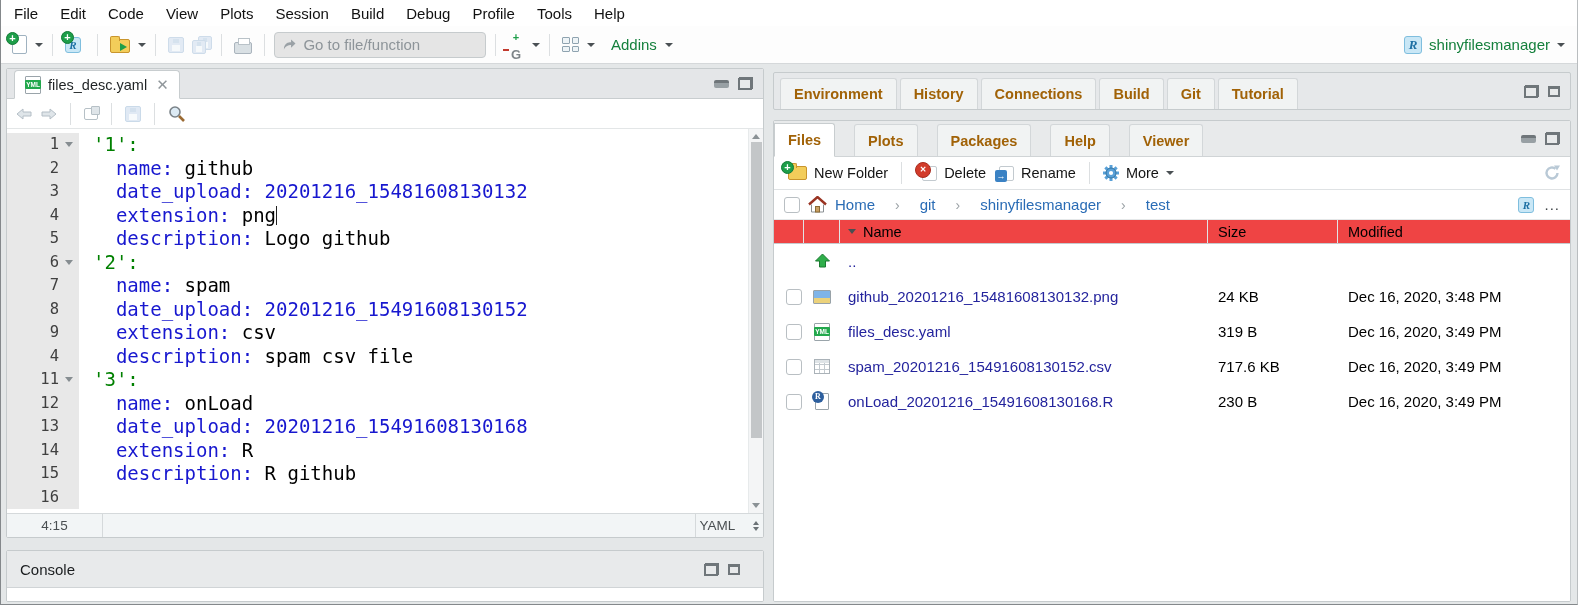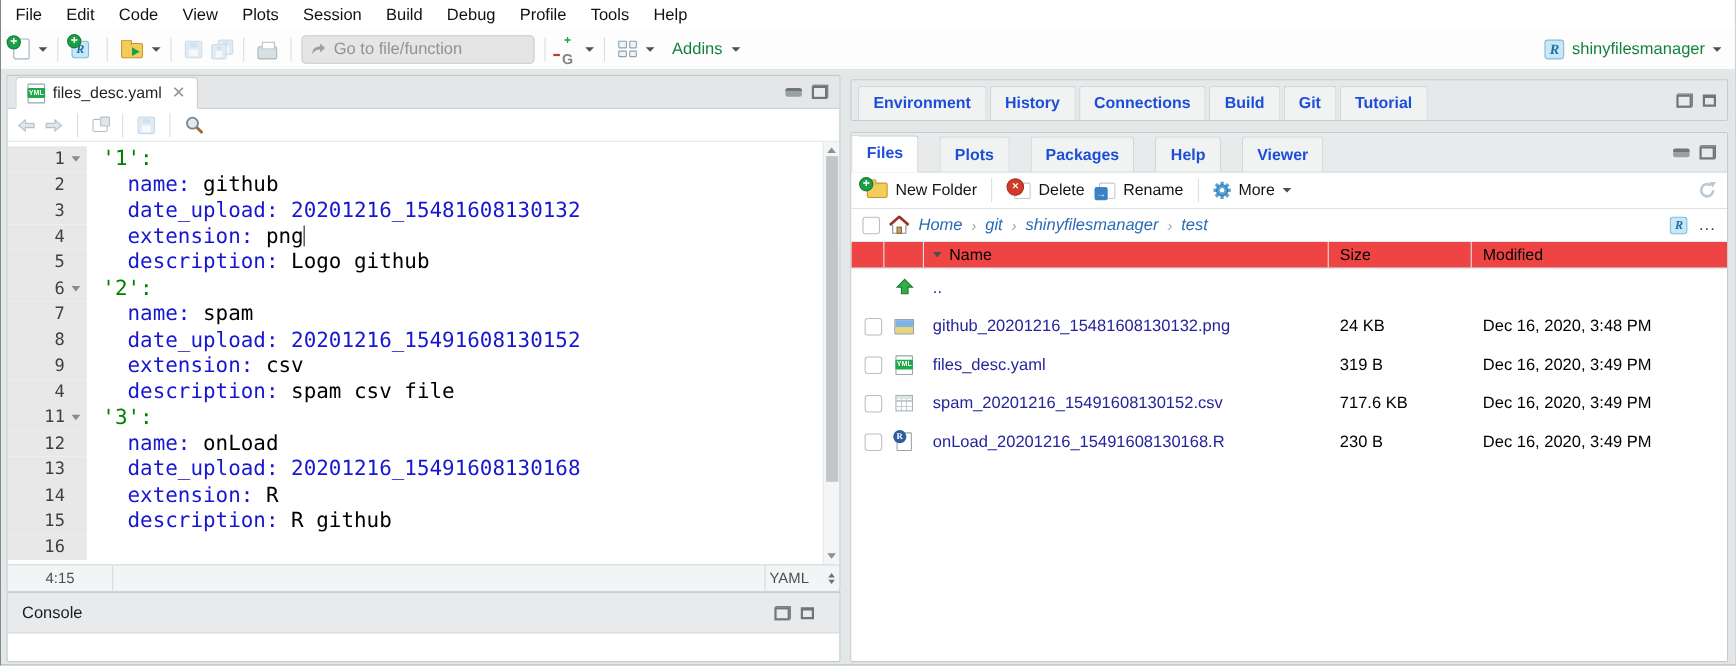--- a/index.html
+++ b/index.html
@@ -96,27 +96,27 @@
   .status-bar { height:24px; border-top:1px solid #d5d9db; background:#f2f5f6; display:flex; font-size:13.5px; color:#4a4f52; flex:none; }
   .status-pos { width:96px; border-right:1px solid #d5d9db; display:flex; align-items:center; justify-content:center; }
   .status-mid { flex:1; }
   .status-lang { width:68px; border-left:1px solid #d5d9db; display:flex; align-items:center; justify-content:center; gap:18px; }
   .spin { display:flex; flex-direction:column; gap:2px; }
   .spin i { width:0; height:0; border-left:3.5px solid transparent; border-right:3.5px solid transparent; display:block; }
   .spin i.u { border-bottom:4px solid #6b7276; }
   .spin i.d { border-top:4px solid #6b7276; }
 
   
-  .console-pane { flex:1; display:flex; flex-direction:column;justify-content:space-between; }
+  .console-pane { flex:1; margin-top:12px; display:flex; flex-direction:column;justify-content:space-between; }
   .console-header { height:37px; background:#e8eaeb; border-bottom:1px solid #d0d4d6; display:flex; align-items:center; padding:0 13px; font-size:15px; color:#1a1d1f; flex:none; }
   .console-body { flex:1; background:#fff; }
 
   
   .env-pane { height:38px; margin-top:4px; background:#e6e8ea; border:1px solid #c6cbcd; border-radius:2px; display:flex; align-items:flex-end; padding-left:6px; flex:none; }
-  .pane-tab { height:31px; background:#f1f3f3; border:1px solid #d3d7d9; border-bottom:none; border-radius:3px 3px 0 0; margin-right:3px; padding:0 13px; font-weight:700; font-size:14.5px; display:flex; align-items:center; color:#1d4ed8; }
+  .pane-tab { height:31px; background:#f1f3f3; border:1px solid #d3d7d9; border-bottom:none; border-radius:3px 3px 0 0; margin-right:3px; padding:0 13px; font-weight:700; font-size:14.5px; display:flex; align-items:center; color:#a16207; }
 
   .files-pane { flex:1; margin-top:10px; display:flex; flex-direction:column; }
   .files-tabbar { height:36px; background:#e8eaeb; border-bottom:1px solid #d0d4d6; display:flex; align-items:flex-end; flex:none; }
   .files-tabbar .pane-tab { height:32px; margin-right:19px; }
   .files-tabbar .pane-tab.active { background:#fff; border-color:#c8cdcf; border-bottom:1px solid #fff; margin-bottom:-1px; height:34px; border-radius:0 3px 0 0; }
 
   .files-toolbar { height:33px; background:#fff; border-bottom:1px solid #dfe2e4; display:flex; align-items:center; padding:0 9px; gap:9px; font-size:14.5px; flex:none; }
   .fbtn { display:flex; align-items:center; gap:7px; color:#141414; }
   .icon-newfolder { position:relative; width:19px; height:14px; background:#f3cd5a; border:1px solid #c9952d; border-radius:2px; margin-left:5px; }
   .icon-newfolder::before { content:""; position:absolute; top:-4px; left:-1px; width:7px; height:4px; background:#f3cd5a; border:1px solid #c9952d; border-bottom:none; border-radius:2px 2px 0 0; }
@@ -505,21 +505,21 @@
           </svg>
         </div>
 
         <div class="files-breadcrumb">
           <span class="checkbox"></span>
           <svg width="19" height="17" viewBox="0 0 19 17">
             <path d="M1 8.5 L9.5 1 L18 8.5" fill="none" stroke="#993322" stroke-width="2.4"></path>
             <path d="M3.5 8.5 V16 H15.5 V8.5" fill="#fff" stroke="#8a8f93"></path>
             <rect x="7.5" y="10.5" width="4" height="5.5" fill="#c9a063" stroke="#8a6a35"></rect>
           </svg>
-          <span id="breadcrumb-links" style="display:flex;align-items:center;gap:8px;font-style:italic;">
+          <span id="breadcrumb-links" style="display:flex;align-items:center;gap:20px;">
               <span class="crumb-link">Home</span>
               <span class="crumb-sep">›</span>
               <span class="crumb-link">git</span>
               <span class="crumb-sep">›</span>
               <span class="crumb-link">shinyfilesmanager</span>
               <span class="crumb-sep">›</span>
               <span class="crumb-link">test</span>
             </span>
           <div class="bc-right">
             <span class="icon-rcube small">R</span>

